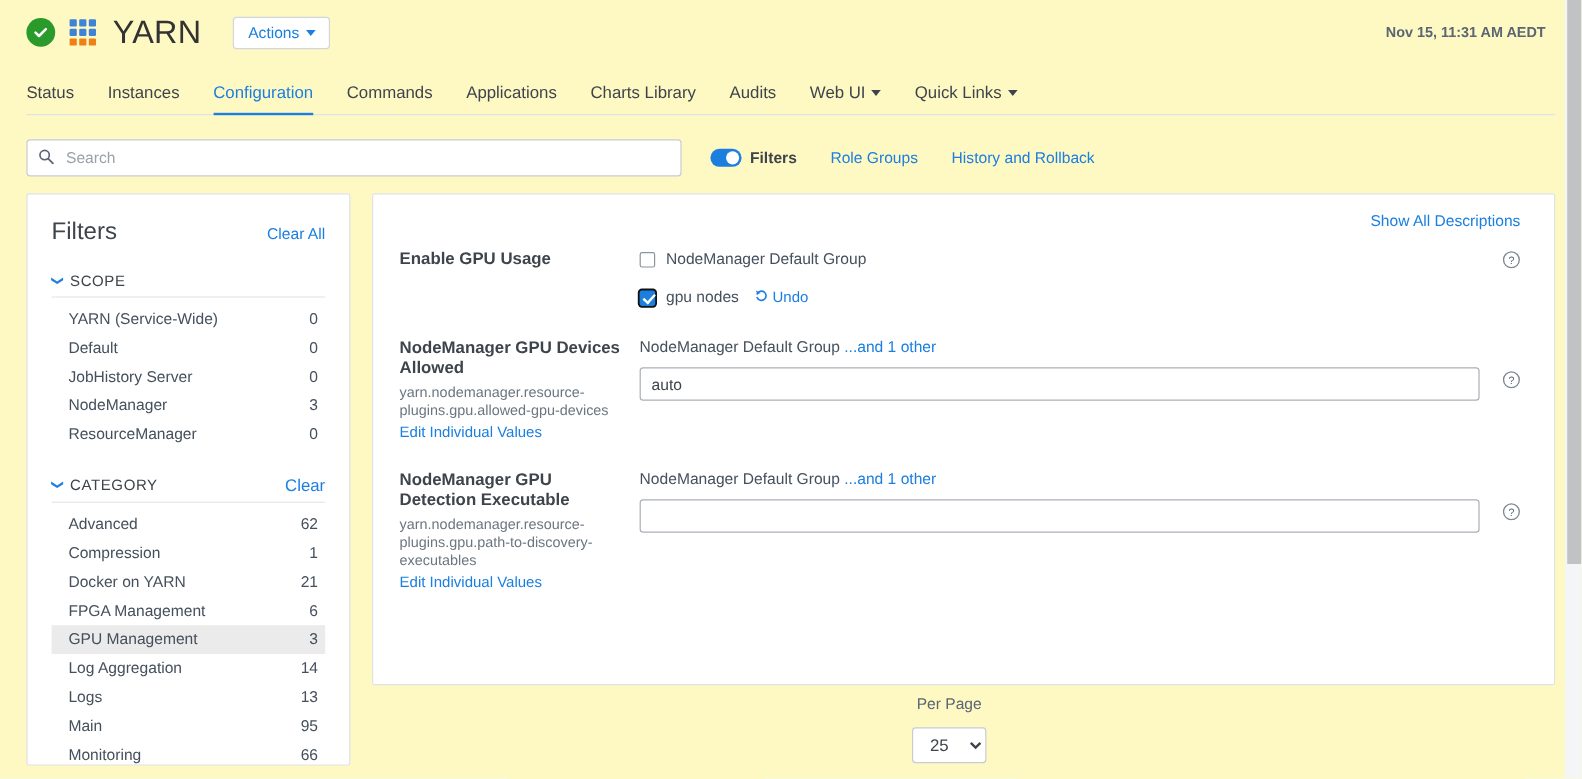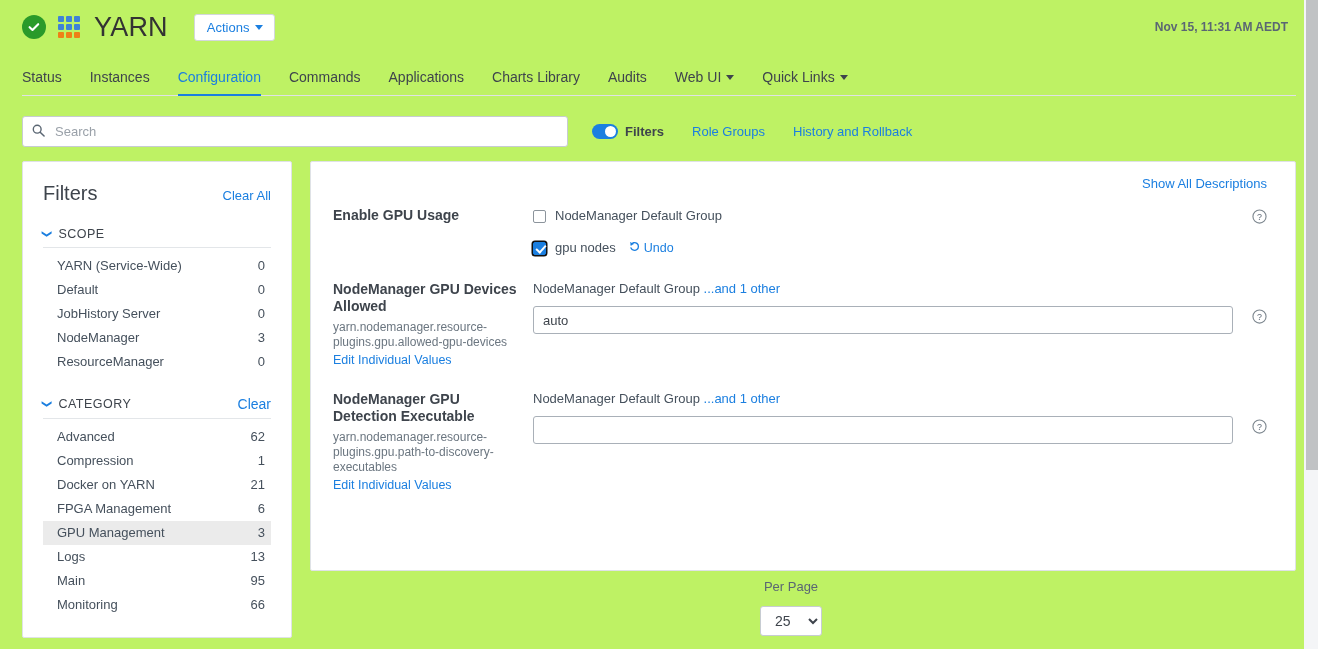--- a/index.html
+++ b/index.html
@@ -9,21 +9,21 @@
     width: 1318px; height: 649px;
     overflow: hidden;
     background: #f4f5f7;
     font-family: "Liberation Sans", sans-serif;
     font-size: 13px;
     color: #333;
   }
   .page {
     position: relative;
     width: 1318px; height: 649px;
-    background: #bef264;
+    background: #fef9c3;
     overflow: hidden;
   }
 
   
   .topbar {
     position: relative;
     height: 54px;
     padding: 0 22px;
     display: flex;
     align-items: center;
@@ -527,20 +527,24 @@
           </div>
           <div class="f-item">
             <span>FPGA Management</span>
             <span class="f-count">6</span>
           </div>
           <div class="f-item sel">
             <span>GPU Management</span>
             <span class="f-count">3</span>
           </div>
           <div class="f-item">
+            <span>Log Aggregation</span>
+            <span class="f-count">14</span>
+          </div>
+          <div class="f-item">
             <span>Logs</span>
             <span class="f-count">13</span>
           </div>
           <div class="f-item">
             <span>Main</span>
             <span class="f-count">95</span>
           </div>
           <div class="f-item">
             <span>Monitoring</span>
             <span class="f-count">66</span>

